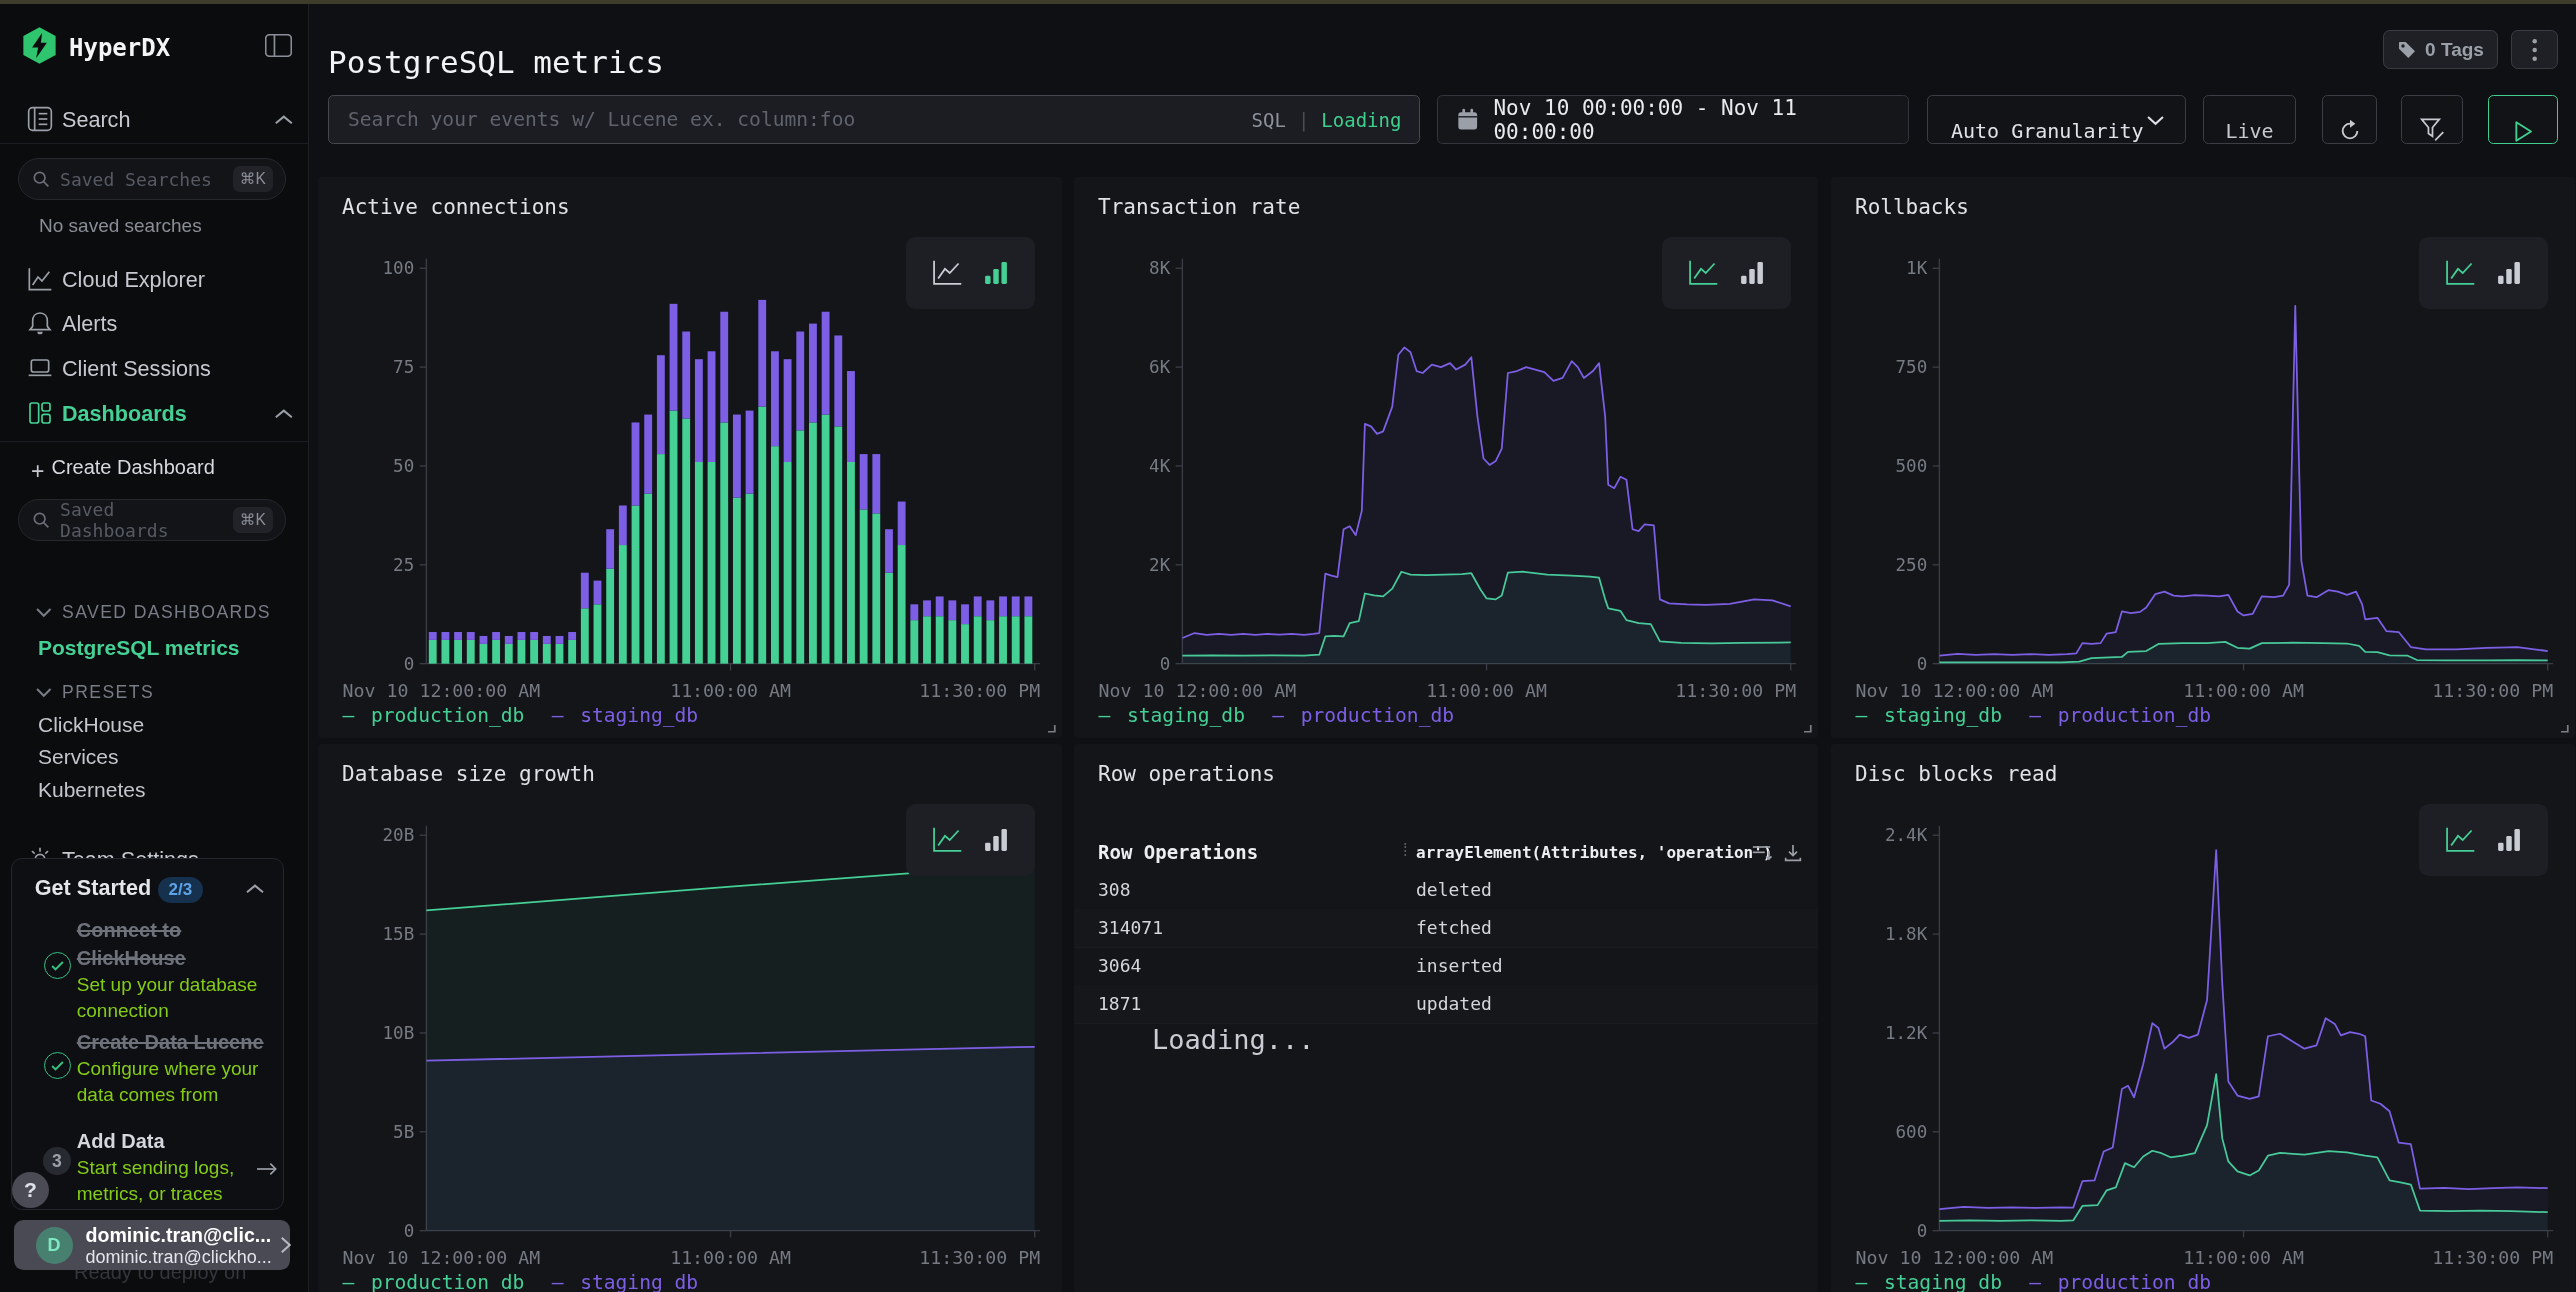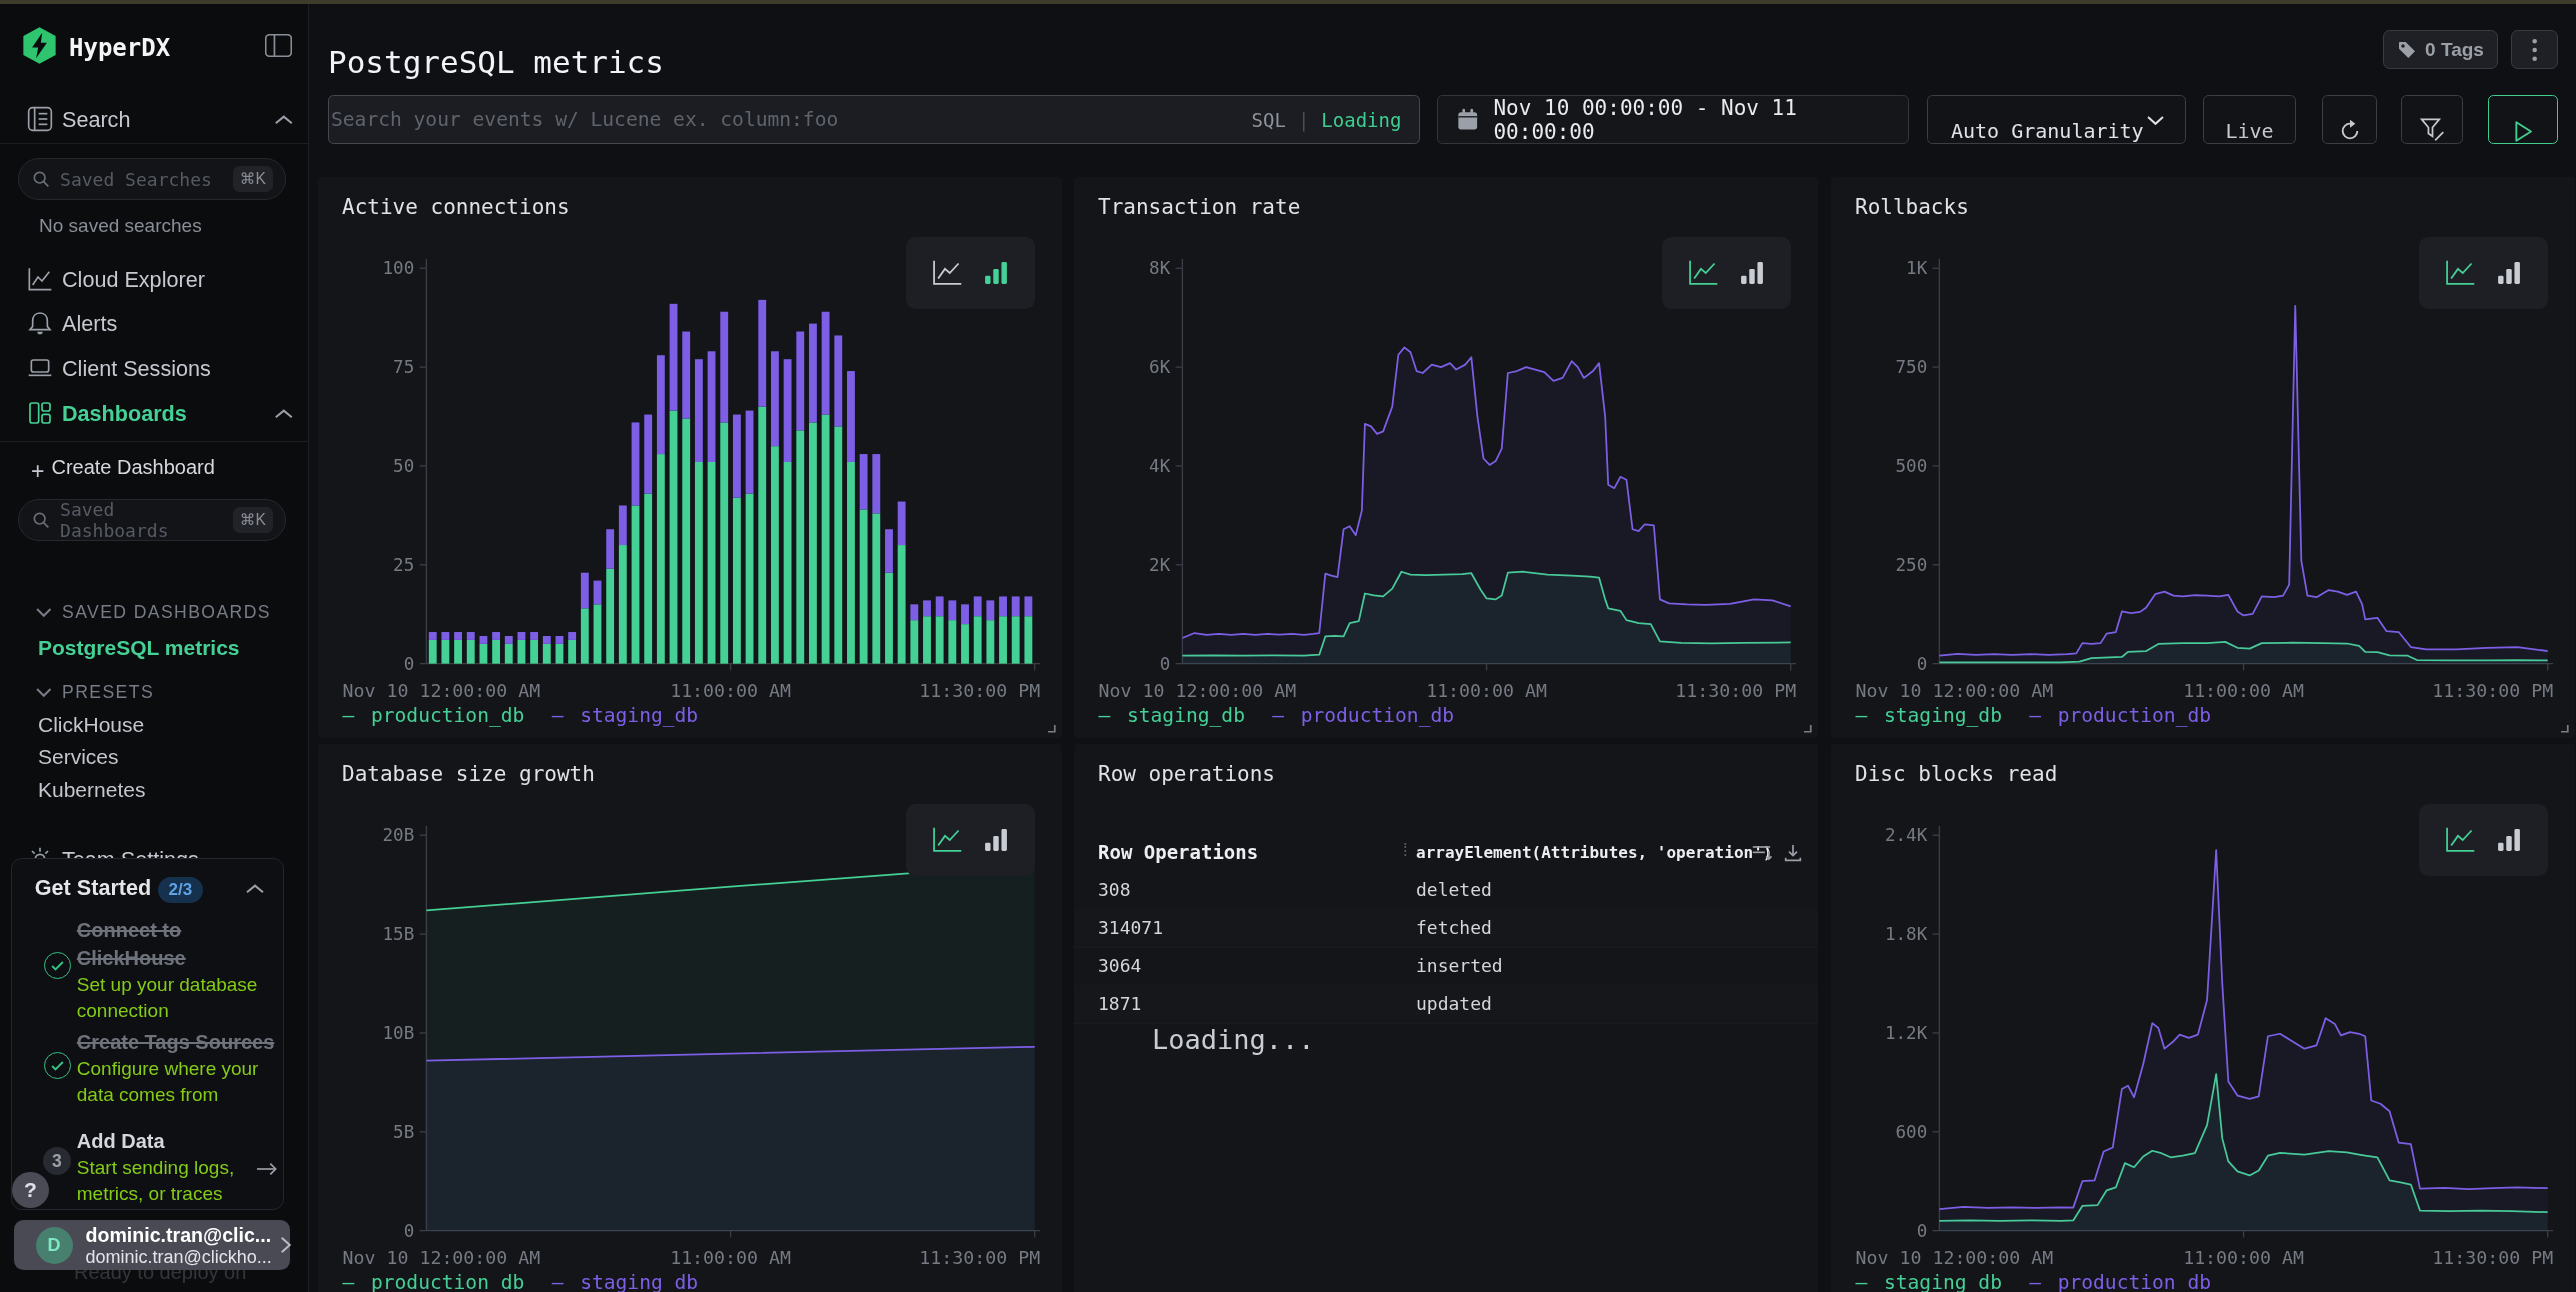--- a/index.html
+++ b/index.html
@@ -28,21 +28,21 @@
   .gs-desc{font-size:19px;color:#84cc16;line-height:26px}
   .chk{position:absolute;left:32px;width:27px;height:27px;border:1.4px solid #34c182;border-radius:50%;box-sizing:border-box;display:flex;align-items:center;justify-content:center}
   #help-circle{position:absolute;left:12px;top:1168px;width:37px;height:36px;border-radius:50%;background:#4a4b55;color:#dfe2e8;font-size:21px;font-weight:bold;display:flex;align-items:center;justify-content:center;z-index:3;cursor:pointer}
   #user-card{position:absolute;left:13.5px;top:1216px;width:276px;height:50px;background:#494a54;border-radius:9.5px;z-index:2;cursor:pointer}
   #promo{position:absolute;left:74px;top:1253px;width:216px;color:#33363d;font-size:20px;line-height:30px;z-index:1}
 
   
   #main-title{position:absolute;left:328px;top:23px;font-size:31px;font-weight:500;color:#f2f3f5}
   .tbtn{position:absolute;top:95px;height:49px;border:0.7px solid #3b3e45;border-radius:5.4px;background:#121317;box-sizing:border-box;display:flex;align-items:flex-end;justify-content:center;cursor:pointer;color:#c6c9cf}
   #search-input{position:absolute;left:328px;top:95px;width:1092px;height:49px;background:#1b1d22;border:0.7px solid #46484f;border-radius:5.4px;box-sizing:border-box;display:flex;align-items:center;cursor:text}
-  #search-input .ph{margin-left:2px;font-size:19.6px;color:#5f636c;flex:1}
+  #search-input .ph{margin-left:19px;font-size:19.6px;color:#5f636c;flex:1}
   #date-box{position:absolute;left:1437px;top:95px;width:472px;height:49px;background:#15161a;border:0.7px solid #33353c;border-radius:5.4px;box-sizing:border-box;display:flex;align-items:center;cursor:pointer}
   #topright .tr-btn{position:absolute;top:30px;height:39px;border:0.7px solid #3a3c43;border-radius:6.8px;background:#1e2025;display:flex;align-items:center;justify-content:center;color:#9ba0a8;font-weight:bold;cursor:pointer;box-sizing:border-box}
 
   
   .panel{position:absolute;width:744px;height:561px;background:#141519;border-radius:4px}
   .ptitle{position:absolute;left:24px;top:17.6px;font-size:21px;color:#dfe2e6}
   .chart{position:absolute;left:0;top:0;width:744px;height:561px}
   .toggle{position:absolute;right:27px;top:60px;width:129px;height:72px;background:#1d1f25;border-radius:9.5px;display:flex;align-items:center;justify-content:center;gap:17.6px;z-index:4}
   .rsz{position:absolute;right:5.4px;bottom:4px}
   
@@ -184,21 +184,21 @@
       <div class="gs-step-title"><span>Connect to</span><br><span>ClickHouse</span></div>
       <div class="gs-desc"><span>Set up your database</span><br><span>connection</span></div>
     </div>
 
     <div class="chk" style="top:193px">
       <svg width="15" height="12" viewBox="0 0 22 18">
           <polyline points="3,9 8,14 19,3" fill="none" stroke="#34c182" stroke-width="3"></polyline>
         </svg>
     </div>
     <div class="abs" style="left:65px;top:169px">
-      <div class="gs-step-title">Create Tags Sources</div>
+      <div class="gs-step-title">Create Data Lucene</div>
       <div class="gs-desc"><span>Configure where your</span><br><span>data comes from</span></div>
     </div>
 
     <div class="abs" style="left:31px;top:288px;width:28px;height:28px;border-radius:50%;background:#282a31;color:#9ba0a8;font-size:17.6px;font-weight:bold;display:flex;align-items:center;justify-content:center">3</div>
     <div class="abs" style="left:65px;top:268px">
       <div style="font-size:20px;font-weight:bold;color:#d4d7dc;line-height:28px">Add Data</div>
       <div class="gs-desc"><span>Start sending logs,</span><br><span>metrics, or traces</span></div>
     </div>
     <svg class="abs" style="left:242px;top:302px" width="26" height="16" viewBox="0 0 38 24">
       <line x1="4" y1="12" x2="32" y2="12" stroke="#9ba0a8" stroke-width="2.5"></line>

